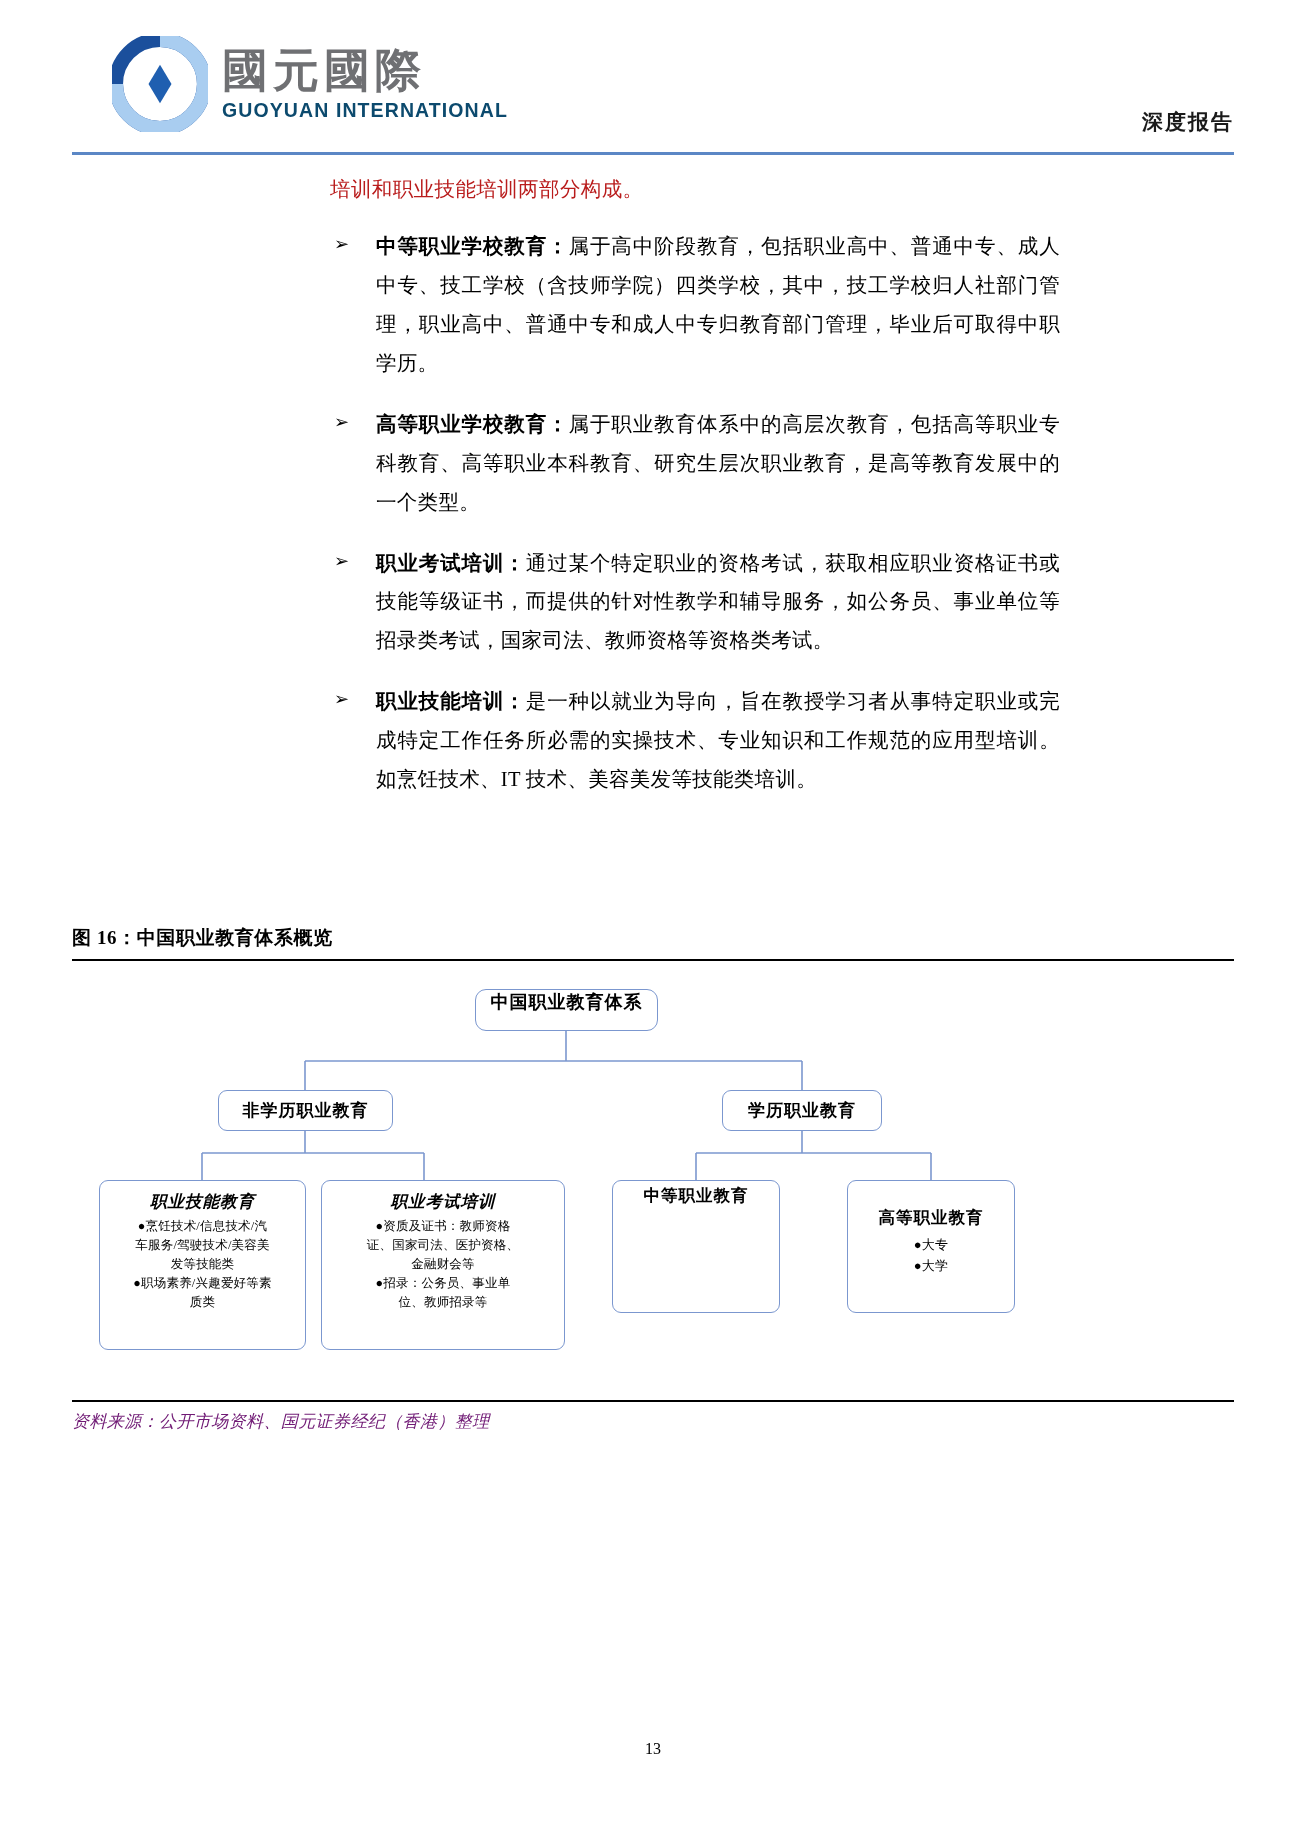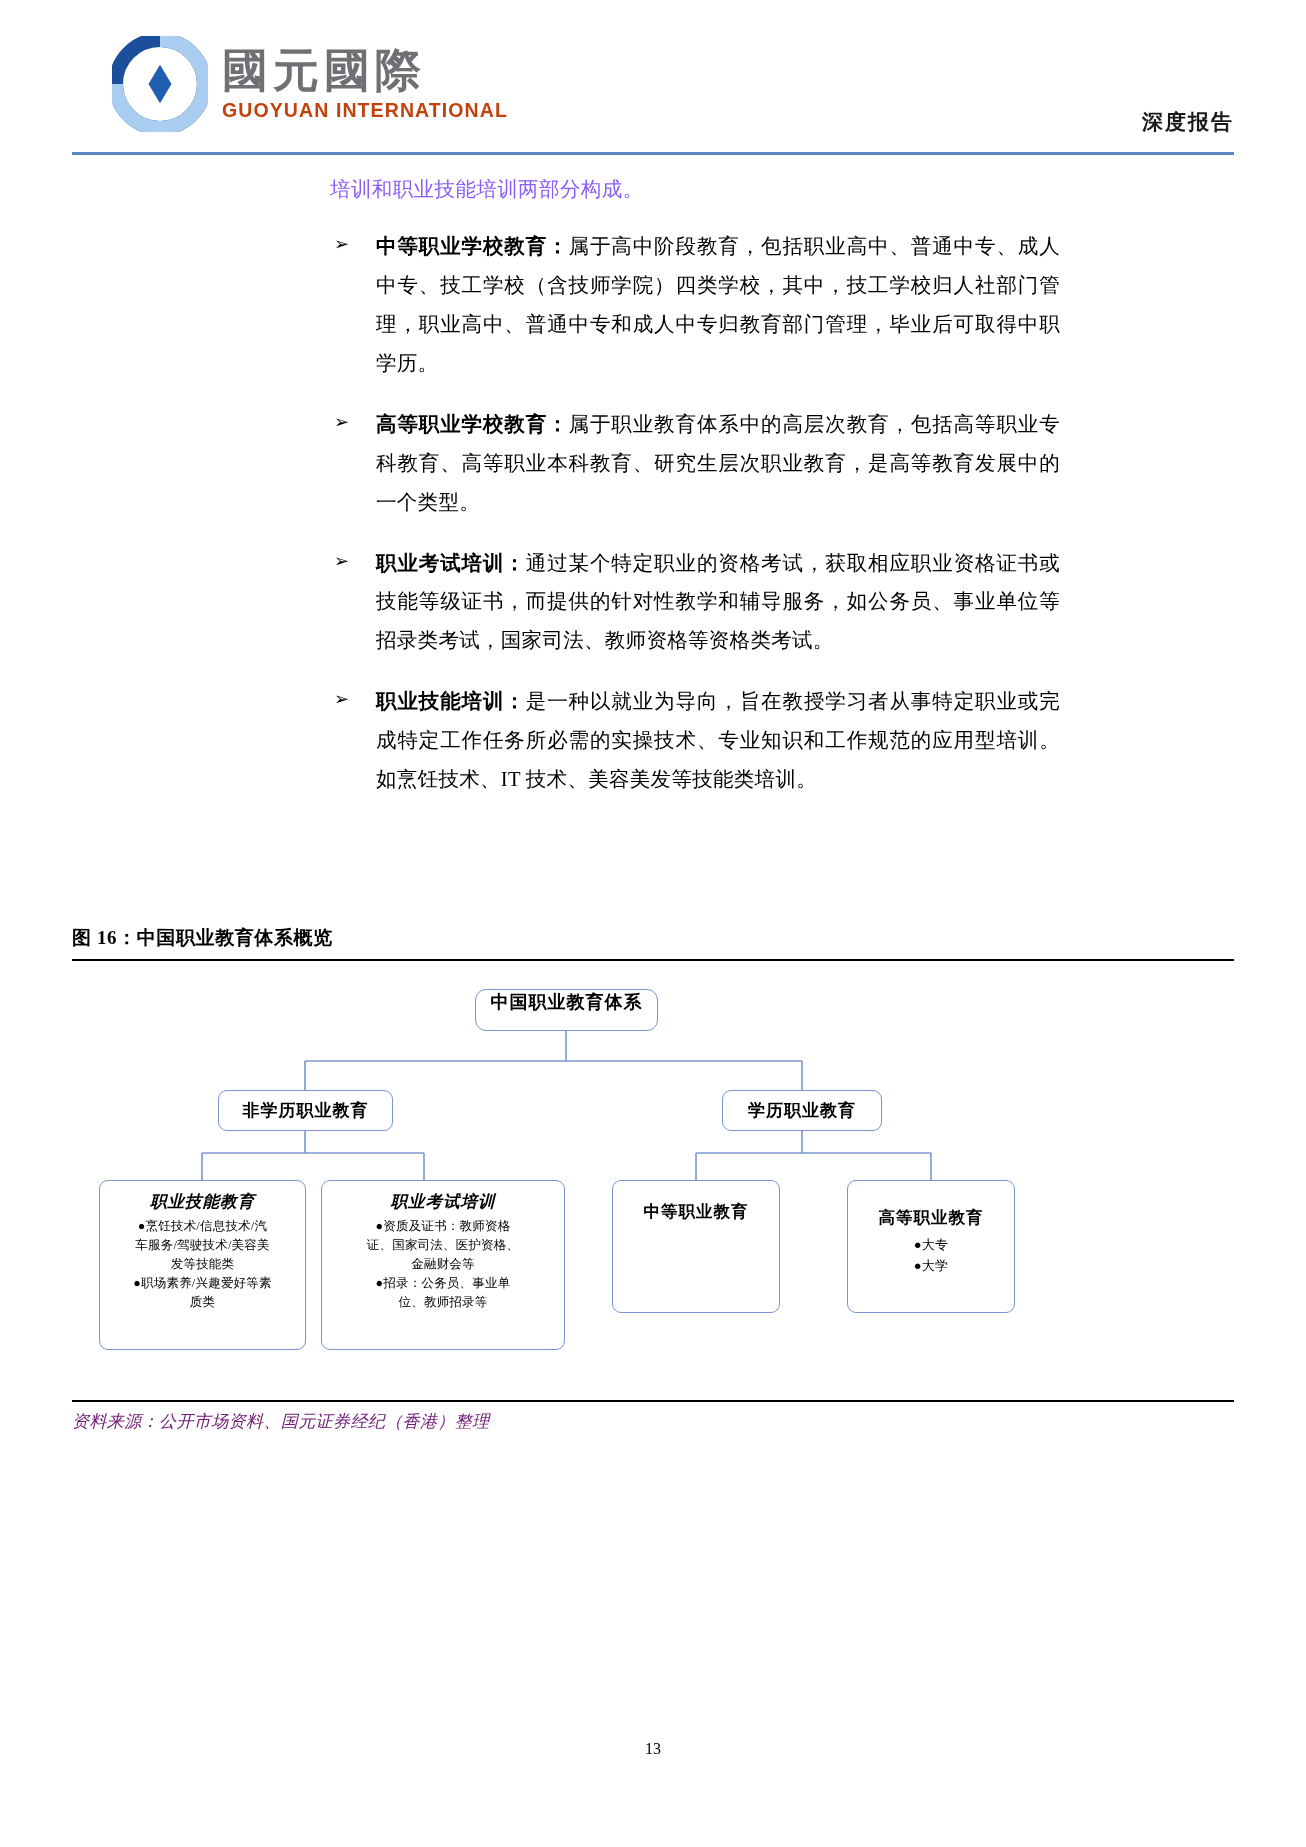--- a/index.html
+++ b/index.html
@@ -41,21 +41,21 @@
     font-weight: 700;
     letter-spacing: 5px;
     color: #6f7073;
     line-height: 1.08;
   }
   .logo-en {
     font-family: "Liberation Sans", "DejaVu Sans", sans-serif;
     font-size: 19.5px;
     font-weight: 700;
     letter-spacing: 1.1px;
-    color: #c2410c;
+    color: #0c4a6e;
     margin-top: 4px;
   }
   .header-right {
     position: absolute;
     right: 0;
     top: 78px;
     font-size: 21px;
     font-weight: 700;
     color: #1a1a1a;
     letter-spacing: 2px;
@@ -74,21 +74,21 @@
   
   .body-block {
     position: absolute;
     left: 330px;
     top: 170px;
     width: 730px;
   }
   .lead-para {
     font-size: 20.5px;
     line-height: 1.9;
-    color: #8b5cf6;
+    color: #b91c1c;
     text-align: justify;
     letter-spacing: 0.4px;
   }
   .bullet-list { margin-top: 18px; }
   .bullet-item {
     position: relative;
     display: flex;
     align-items: flex-start;
     margin-bottom: 22px;
   }
@@ -193,21 +193,21 @@
     padding-top: 10px;
   }
   #node-exam {
     left: 249px; top: 205px;
     width: 244px; height: 170px;
     padding-top: 10px;
   }
   #node-secondary {
     left: 540px; top: 205px;
     width: 168px; height: 133px;
-    padding-top: 20px;
+    padding-top: 4px;
   }
   #node-higher {
     left: 775px; top: 205px;
     width: 168px; height: 133px;
     padding-top: 26px;
   }
   #node-skill .node-title, #node-exam .node-title { font-size: 16.5px; margin-bottom: 4px; font-style: italic; }
   #node-secondary .node-title, #node-higher .node-title { font-size: 16.5px; margin-bottom: 5px; }
   #node-secondary .node-lines, #node-higher .node-lines { font-size: 13px; line-height: 1.65; }
 

